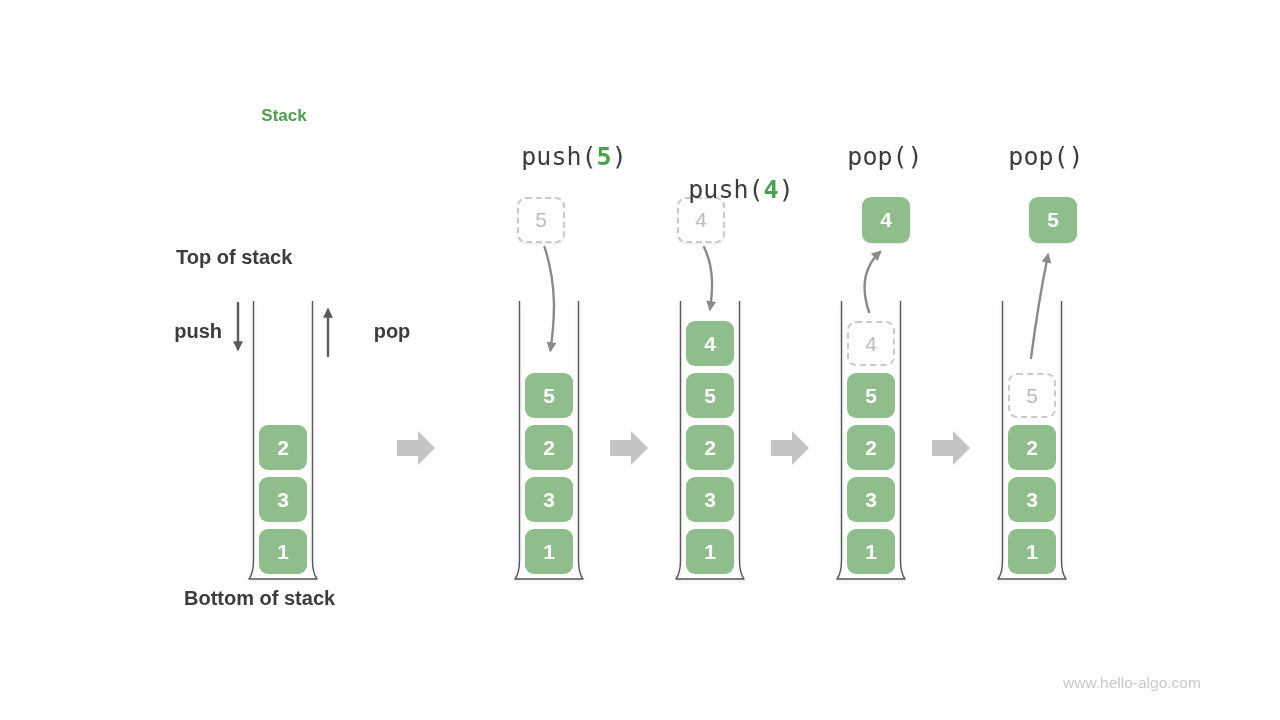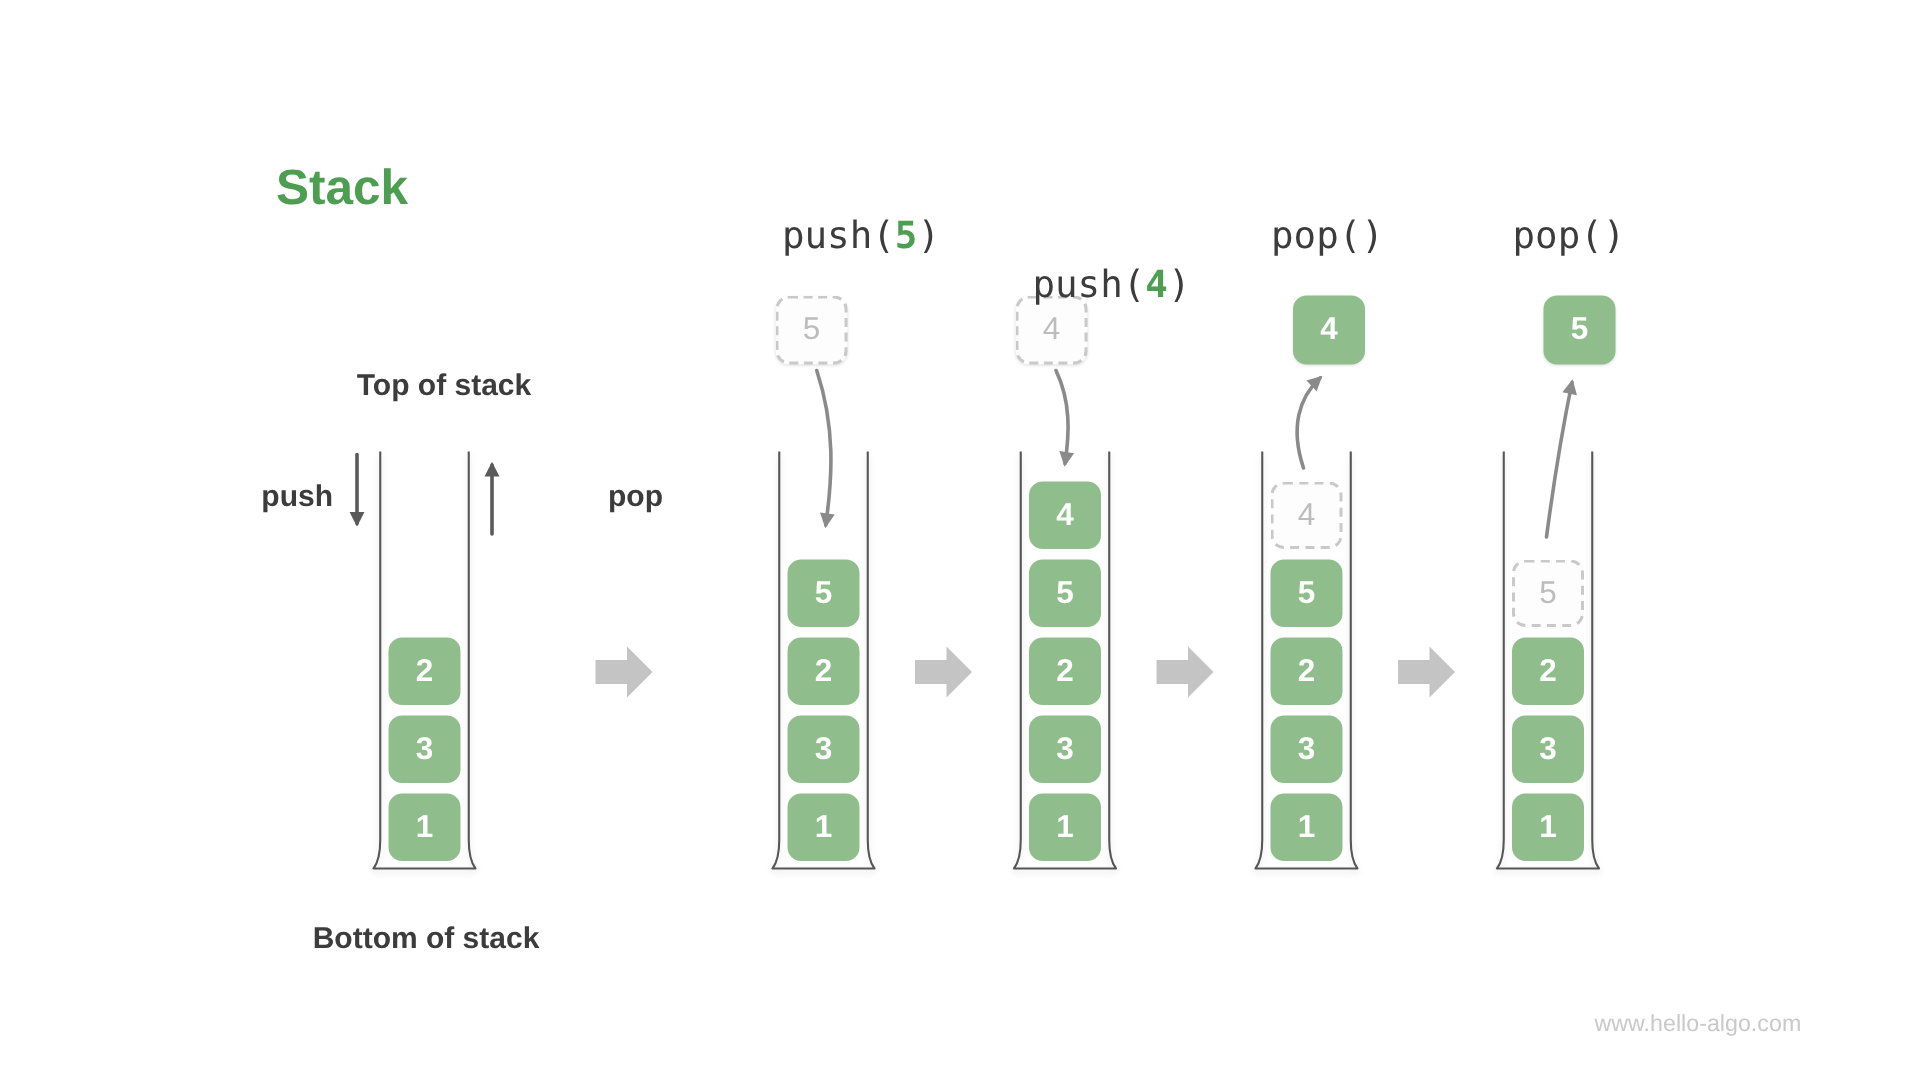--- a/index.html
+++ b/index.html
@@ -3,28 +3,28 @@
 <meta charset="utf-8">
 <style>
   html,body{margin:0;padding:0;}
   body{
     width:1280px;height:720px;background:#ffffff;position:relative;overflow:hidden;
     font-family:"Liberation Sans",sans-serif;
   }
   .canvas{position:absolute;inset:0;}
 
   .title{
-    position:absolute;left:184px;top:106px;width:200px;text-align:left;
-    font-size:33px;font-weight:bold;color:var(--accent-green);
+    position:absolute;left:184px;top:106px;width:200px;text-align:center;
+    font-size:17px;font-weight:bold;color:var(--accent-green);
   }
   .lbl{position:absolute;color:var(--dark-text);font-weight:bold;font-size:20px;}
-  .top-lbl{left:196px;top:246px;width:200px;text-align:center;}
-  .bottom-lbl{left:184px;top:615px;width:200px;text-align:center;}
+  .top-lbl{left:176px;top:246px;width:200px;text-align:left;}
+  .bottom-lbl{left:184px;top:587px;width:200px;}
   .push-lbl{left:122px;top:320px;width:100px;text-align:right;}
-  .pop-lbl{left:342px;top:320px;width:100px;text-align:right;}
+  .pop-lbl{left:342px;top:320px;width:100px;text-align:center;}
 
   .stack-container{position:absolute;overflow:visible;filter:drop-shadow(0 2px 2px rgba(0,0,0,.12));}
   .stack-container path{fill:none;stroke:var(--container-stroke);stroke-width:1.4;stroke-linejoin:round;}
 
   .box{
     position:absolute;width:48px;height:45px;border-radius:9px;box-sizing:border-box;
     display:flex;align-items:center;justify-content:center;font-size:21px;
   }
   .box.solid{background:var(--box-green);color:#ffffff;font-weight:600;}
   .box.dashed{

